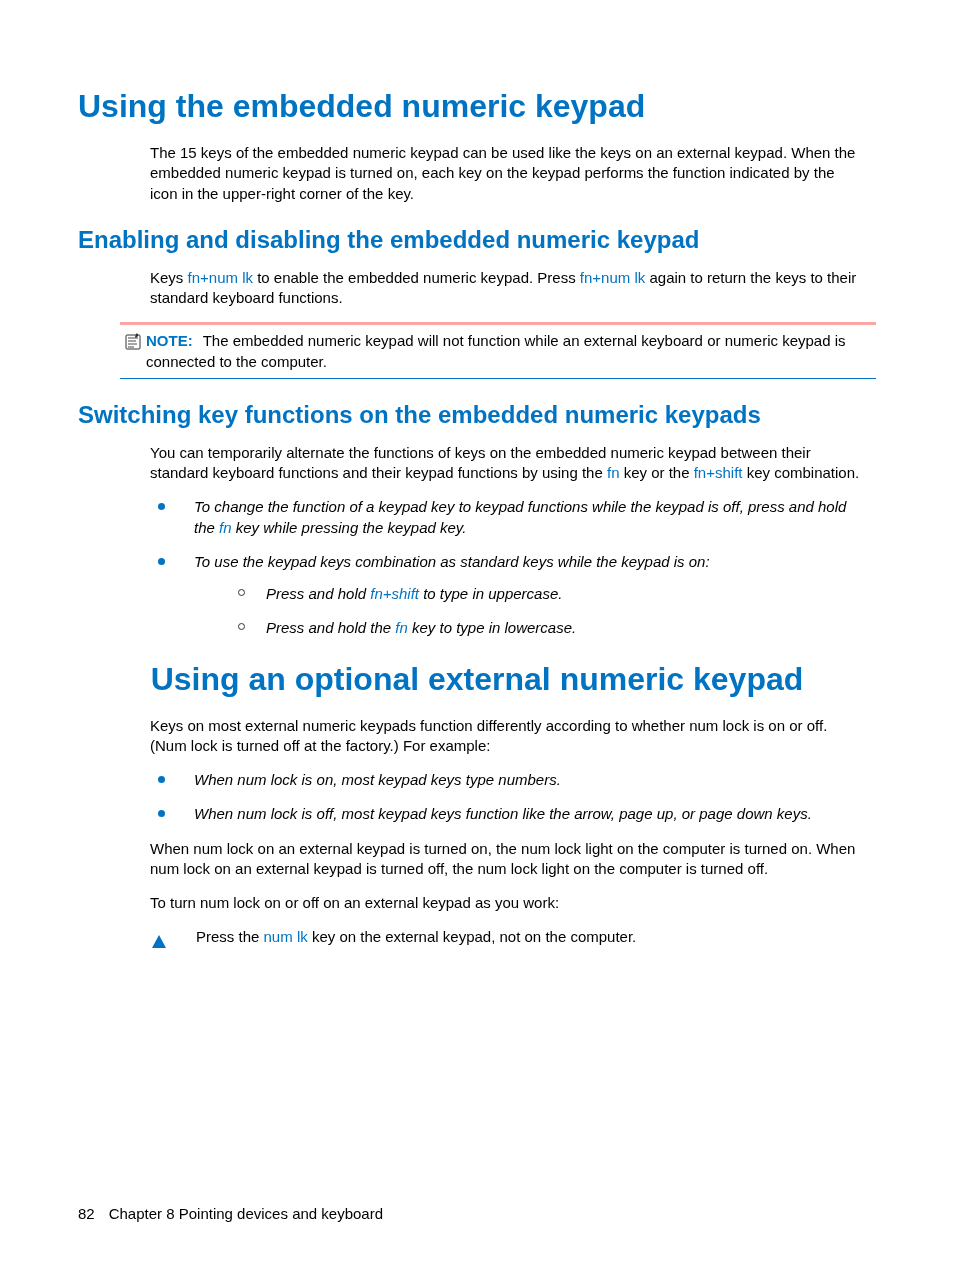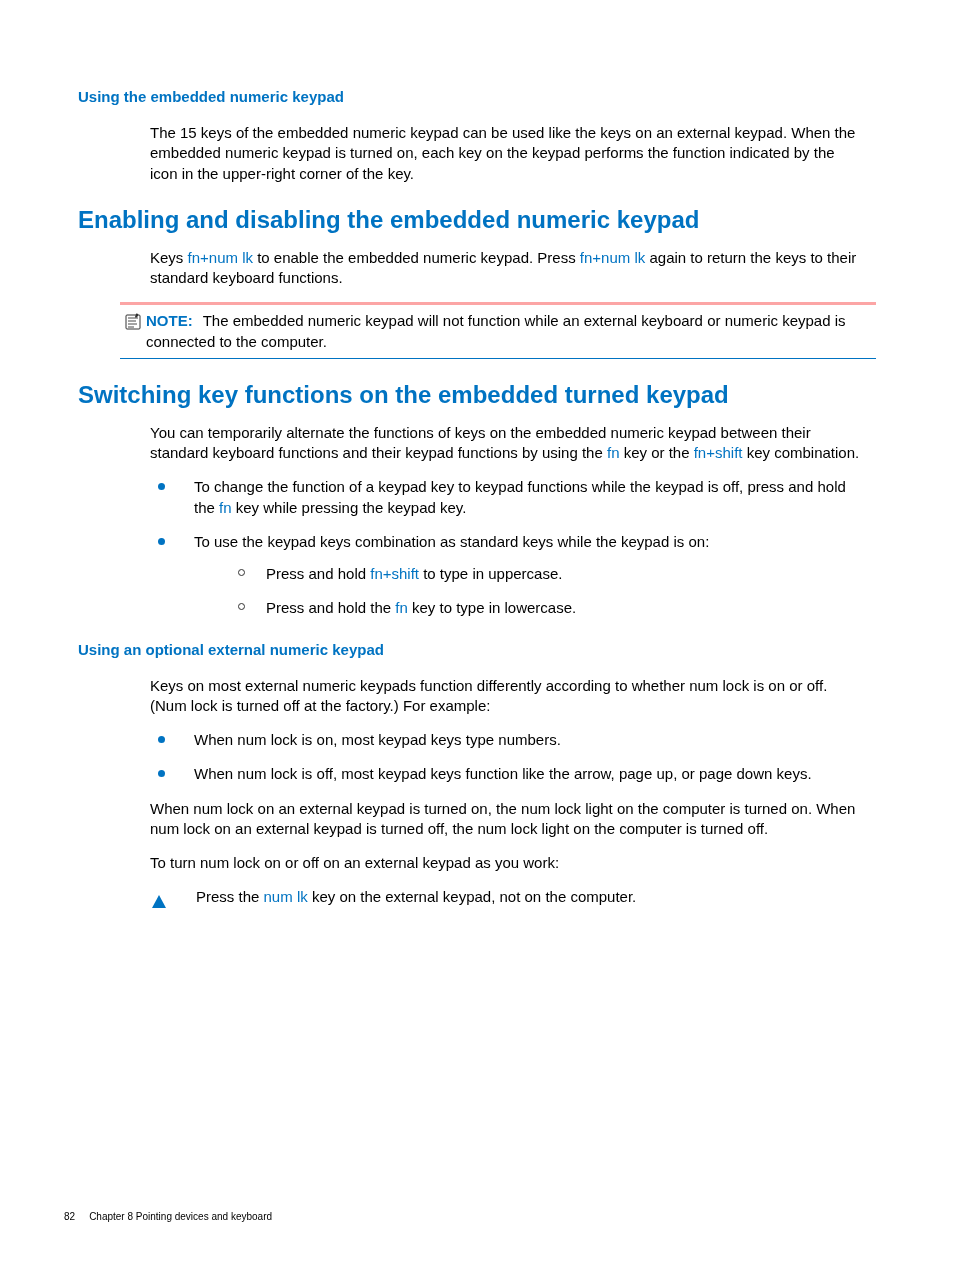--- a/index.html
+++ b/index.html
@@ -12,21 +12,21 @@
     width: 954px;
   }
   .page {
     padding: 88px 78px 40px 78px;
     box-sizing: border-box;
     min-height: 1270px;
     position: relative;
   }
   h1 {
     color: #0073c2;
-    font-size: 15px;
+    font-size: 32px;
     font-weight: bold;
     margin: 0 0 18px 0;
   }
   h2 {
     color: #0073c2;
     font-size: 24px;
     font-weight: bold;
     margin: 22px 0 14px 0;
   }
   .body-indent {
@@ -61,20 +61,21 @@
   }
   .note-label {
     color: #0073c2;
     font-weight: bold;
     margin-right: 10px;
   }
   ul.dot {
     list-style: none;
     padding: 0;
     margin: 0 16px 10px 72px;
+    font-style: italic;
   }
   ul.dot > li {
     position: relative;
     padding-left: 44px;
     margin-bottom: 14px;
     line-height: 1.35;
   }
   ul.dot > li::before {
     content: "";
     position: absolute;
@@ -120,22 +121,22 @@
     padding-left: 2px;
     padding-top: 2px;
   }
   .tri-text {
     flex: 1;
     line-height: 1.35;
   }
   .footer {
     position: absolute;
     bottom: 48px;
-    left: 64px;
-    font-size: 10px;
+    left: 78px;
+    font-size: 15px;
   }
   .footer .pg {
     margin-right: 14px;
   }
 </style>
 </head>
 <body>
 
 <div class="page">
 
@@ -159,21 +160,21 @@
         <rect x="2" y="2" width="14" height="14" rx="1" fill="none" stroke="#333" stroke-width="1"></rect>
         <path d="M4 5 L14 5 M4 8 L12 8 M4 11 L13 11 M4 14 L10 14" stroke="#333" stroke-width="0.9"></path>
         <path d="M12 1 C13 0 15 1 14 3 L12 5 L11 4 Z" fill="#333"></path>
       </svg>
     </div>
     <div class="note-text">
       <span class="note-label">NOTE:</span><span>The embedded numeric keypad will not function while an external keyboard or numeric keypad is connected to the computer.</span>
     </div>
   </div>
 
-  <h2>Switching key functions on the embedded turned keypad</h2>
+  <h2>Switching key functions on the embedded numeric keypads</h2>
 
   <div class="body-indent">
     <p>
       <span>You can temporarily alternate the functions of keys on the embedded numeric keypad between their standard keyboard functions and their keypad functions by using the </span><span class="kw">fn</span><span> key or the </span><span class="kw">fn+shift</span><span> key combination.</span>
     </p>
   </div>
 
   <ul class="dot">
     <li>
       <span>To change the function of a keypad key to keypad functions while the keypad is off, press and hold the </span><span class="kw">fn</span><span> key while pressing the keypad key.</span>
@@ -184,21 +185,21 @@
         <li>
           <span>Press and hold </span><span class="kw">fn+shift</span><span> to type in uppercase.</span>
         </li>
         <li>
           <span>Press and hold the </span><span class="kw">fn</span><span> key to type in lowercase.</span>
         </li>
       </ul>
     </li>
   </ul>
 
-  <h1 style="margin-top:22px;">Using an optional external numeric keypad</h1>
+  <h1 style="margin-top:22px;text-align:center;">Using an optional external numeric keypad</h1>
 
   <div class="body-indent">
     <p>Keys on most external numeric keypads function differently according to whether num lock is on or off. (Num lock is turned off at the factory.) For example:</p>
   </div>
 
   <ul class="dot">
     <li>When num lock is on, most keypad keys type numbers.</li>
     <li>When num lock is off, most keypad keys function like the arrow, page up, or page down keys.</li>
   </ul>
 

